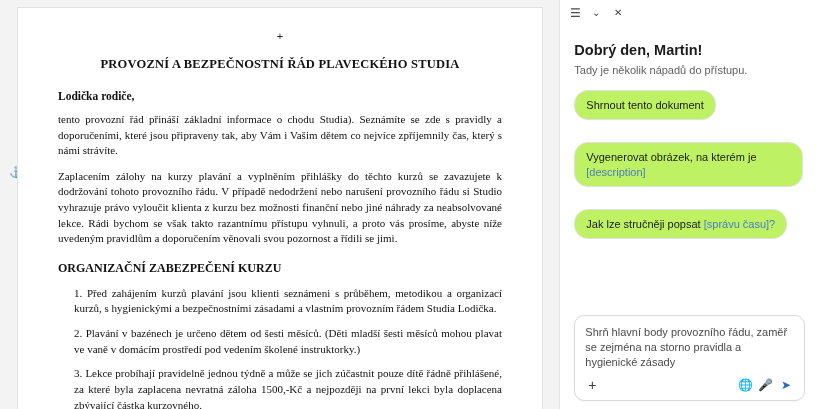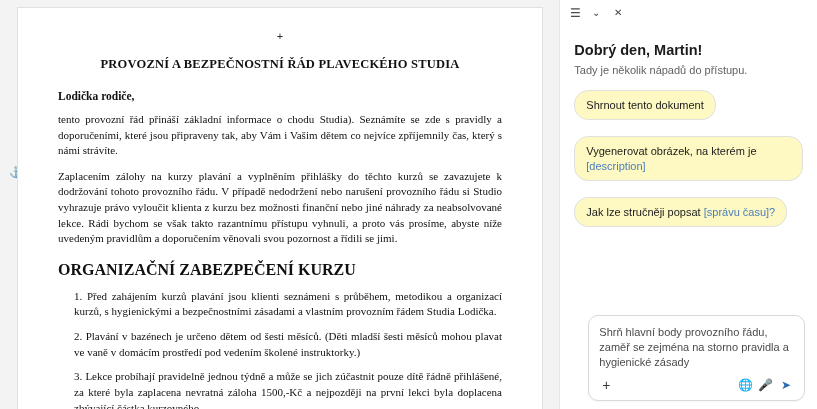--- a/index.html
+++ b/index.html
@@ -87,21 +87,21 @@
   .doc-p {
     font-family: "Liberation Serif", serif;
     font-size: 11px;
     line-height: 1.42;
     margin: 0 0 10px 0;
     text-align: justify;
   }
   .doc-h2 {
     font-family: "Liberation Serif", serif;
     font-weight: bold;
-    font-size: 16px;
+    font-size: 12px;
     margin: 14px 0 10px 0;
     text-decoration: none;
   }
   .doc-li {
     font-family: "Liberation Serif", serif;
     font-size: 11px;
     line-height: 1.42;
     margin: 0 0 9px 16px;
     text-align: justify;
   }
@@ -159,37 +159,37 @@
     margin: 8px 0 6px 0;
   }
   .cp-subtitle {
     font-size: 11px;
     color: #616161;
     margin: 0 0 14px 0;
   }
   .cp-suggestion {
     border: 1px solid #e0e0e0;
     border-radius: 14px;
-    background: #fef9c3;
+    background: #bef264;
     padding: 7px 11px;
     font-size: 11px;
     color: #1b1b1b;
-    margin-bottom: 16px;
+    margin-bottom: 22px;
     line-height: 1.3;
     cursor: pointer;
     display: inline-block;
     max-width: 100%;
     box-sizing: border-box;
   }
   .cp-ph {
     color: #4a7ebb;
   }
   .cp-composer {
     position: absolute;
-    left: 28px;
+    left: 14px;
     right: 12px;
     bottom: 8px;
     border: 1px solid #d9d9d9;
     border-radius: 10px;
     background: #ffffff;
     box-shadow: 0 1px 2px rgba(0,0,0,0.04);
   }
   .cp-composer-text {
     padding: 9px 10px 4px 10px;
     font-size: 11px;

